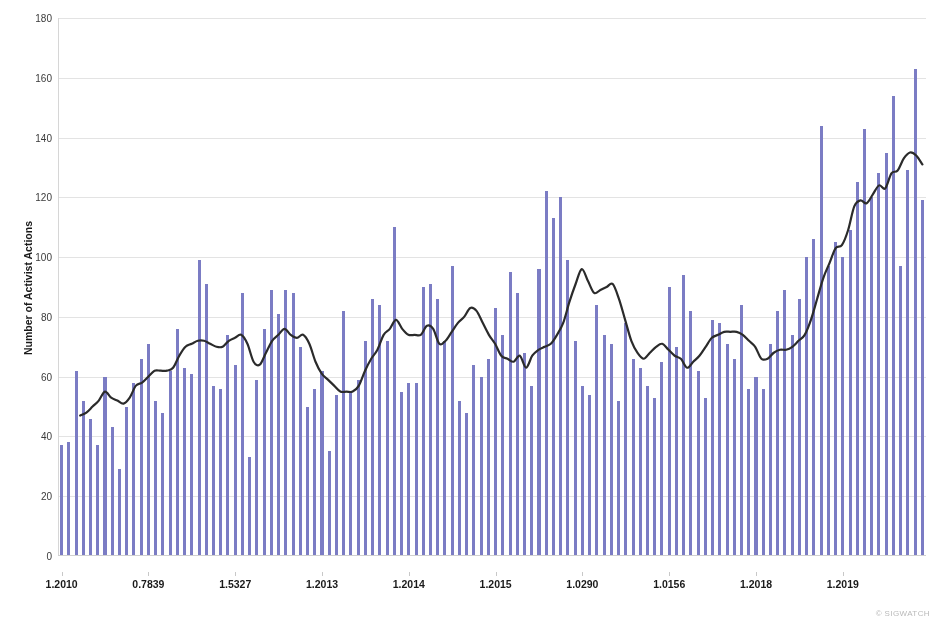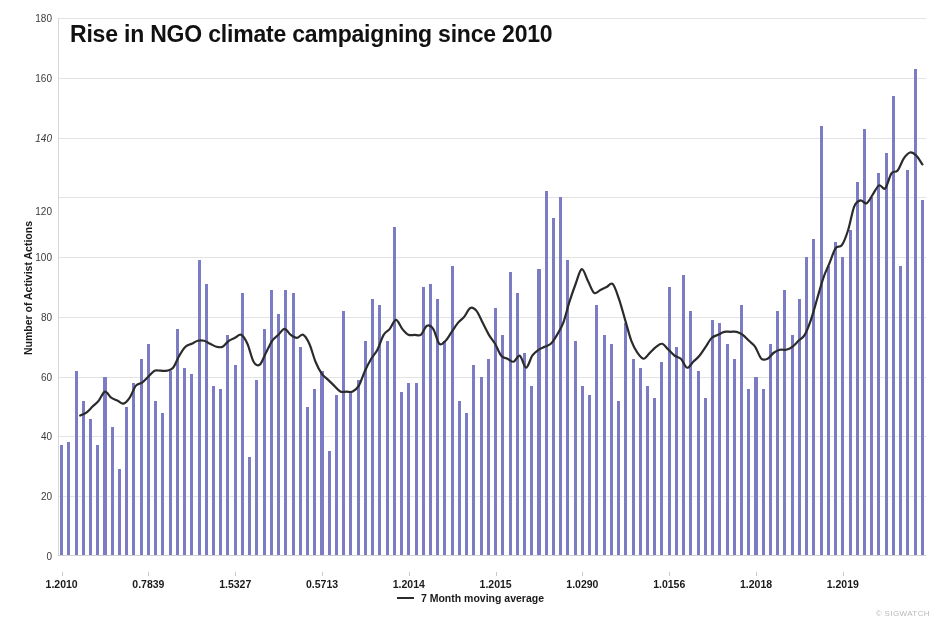--- a/index.html
+++ b/index.html
@@ -160,33 +160,32 @@
     font-size: 8px;
     color: #b9b9b9;
     letter-spacing: 0.4px;
   }
 </style>
 </head>
 <body>
 
 <div id="chart-root">
 
-  <div id="chart-title">Rise in NGO climate campaigning since 2010</div>
 
   <div id="y-axis-title">Number of Activist Actions</div>
 
   <div id="y-ticks">
       <div class="y-tick-label" style="top: 556px;">0</div>
       <div class="y-tick-label" style="top: 496.222px;">20</div>
       <div class="y-tick-label" style="top: 436.444px;">40</div>
       <div class="y-tick-label" style="top: 376.667px;">60</div>
       <div class="y-tick-label" style="top: 316.889px;">80</div>
       <div class="y-tick-label" style="top: 257.111px;">100</div>
-      <div class="y-tick-label" style="top: 197.333px; margin-top: 14px;">120</div>
-      <div class="y-tick-label" style="top: 137.556px; font-style: italic;">140</div>
+      <div class="y-tick-label" style="top: 197.333px;">120</div>
+      <div class="y-tick-label" style="top: 137.556px;">140</div>
       <div class="y-tick-label" style="top: 77.7778px;">160</div>
       <div class="y-tick-label" style="top: 18px;">180</div>
     </div>
 
   <div id="plot">
     <div id="gridlines">
         <div class="gridline" style="top: 478.222px;"></div>
         <div class="gridline" style="top: 418.444px;"></div>
         <div class="gridline" style="top: 358.667px;"></div>
         <div class="gridline" style="top: 298.889px;"></div>
@@ -326,34 +325,30 @@
   </div>
 
   <div id="x-ticks">
       <div class="x-tick-mark" style="left: 3.61667px;"></div>
       <div class="x-tick-label" style="left: 3.61667px;">1.2010</div>
       <div class="x-tick-mark" style="left: 90.4167px;"></div>
       <div class="x-tick-label" style="left: 90.4167px;">0.7839</div>
       <div class="x-tick-mark" style="left: 177.217px;"></div>
       <div class="x-tick-label" style="left: 177.217px;">1.5327</div>
       <div class="x-tick-mark" style="left: 264.017px;"></div>
-      <div class="x-tick-label" style="left: 264.017px;">0.5713</div>
+      <div class="x-tick-label" style="left: 264.017px;">1.2013</div>
       <div class="x-tick-mark" style="left: 350.817px;"></div>
       <div class="x-tick-label" style="left: 350.817px;">1.2014</div>
       <div class="x-tick-mark" style="left: 437.617px;"></div>
       <div class="x-tick-label" style="left: 437.617px;">1.2015</div>
       <div class="x-tick-mark" style="left: 524.417px;"></div>
       <div class="x-tick-label" style="left: 524.417px;">1.0290</div>
       <div class="x-tick-mark" style="left: 611.217px;"></div>
       <div class="x-tick-label" style="left: 611.217px;">1.0156</div>
       <div class="x-tick-mark" style="left: 698.017px;"></div>
       <div class="x-tick-label" style="left: 698.017px;">1.2018</div>
       <div class="x-tick-mark" style="left: 784.817px;"></div>
       <div class="x-tick-label" style="left: 784.817px;">1.2019</div>
     </div>
 
-  <div id="legend">
-    <span id="legend-swatch"></span>
-    <span id="legend-label">7 Month moving average</span>
-  </div>
 
   <div id="copyright">© SIGWATCH</div>
 </div>
 
 </body></html>

